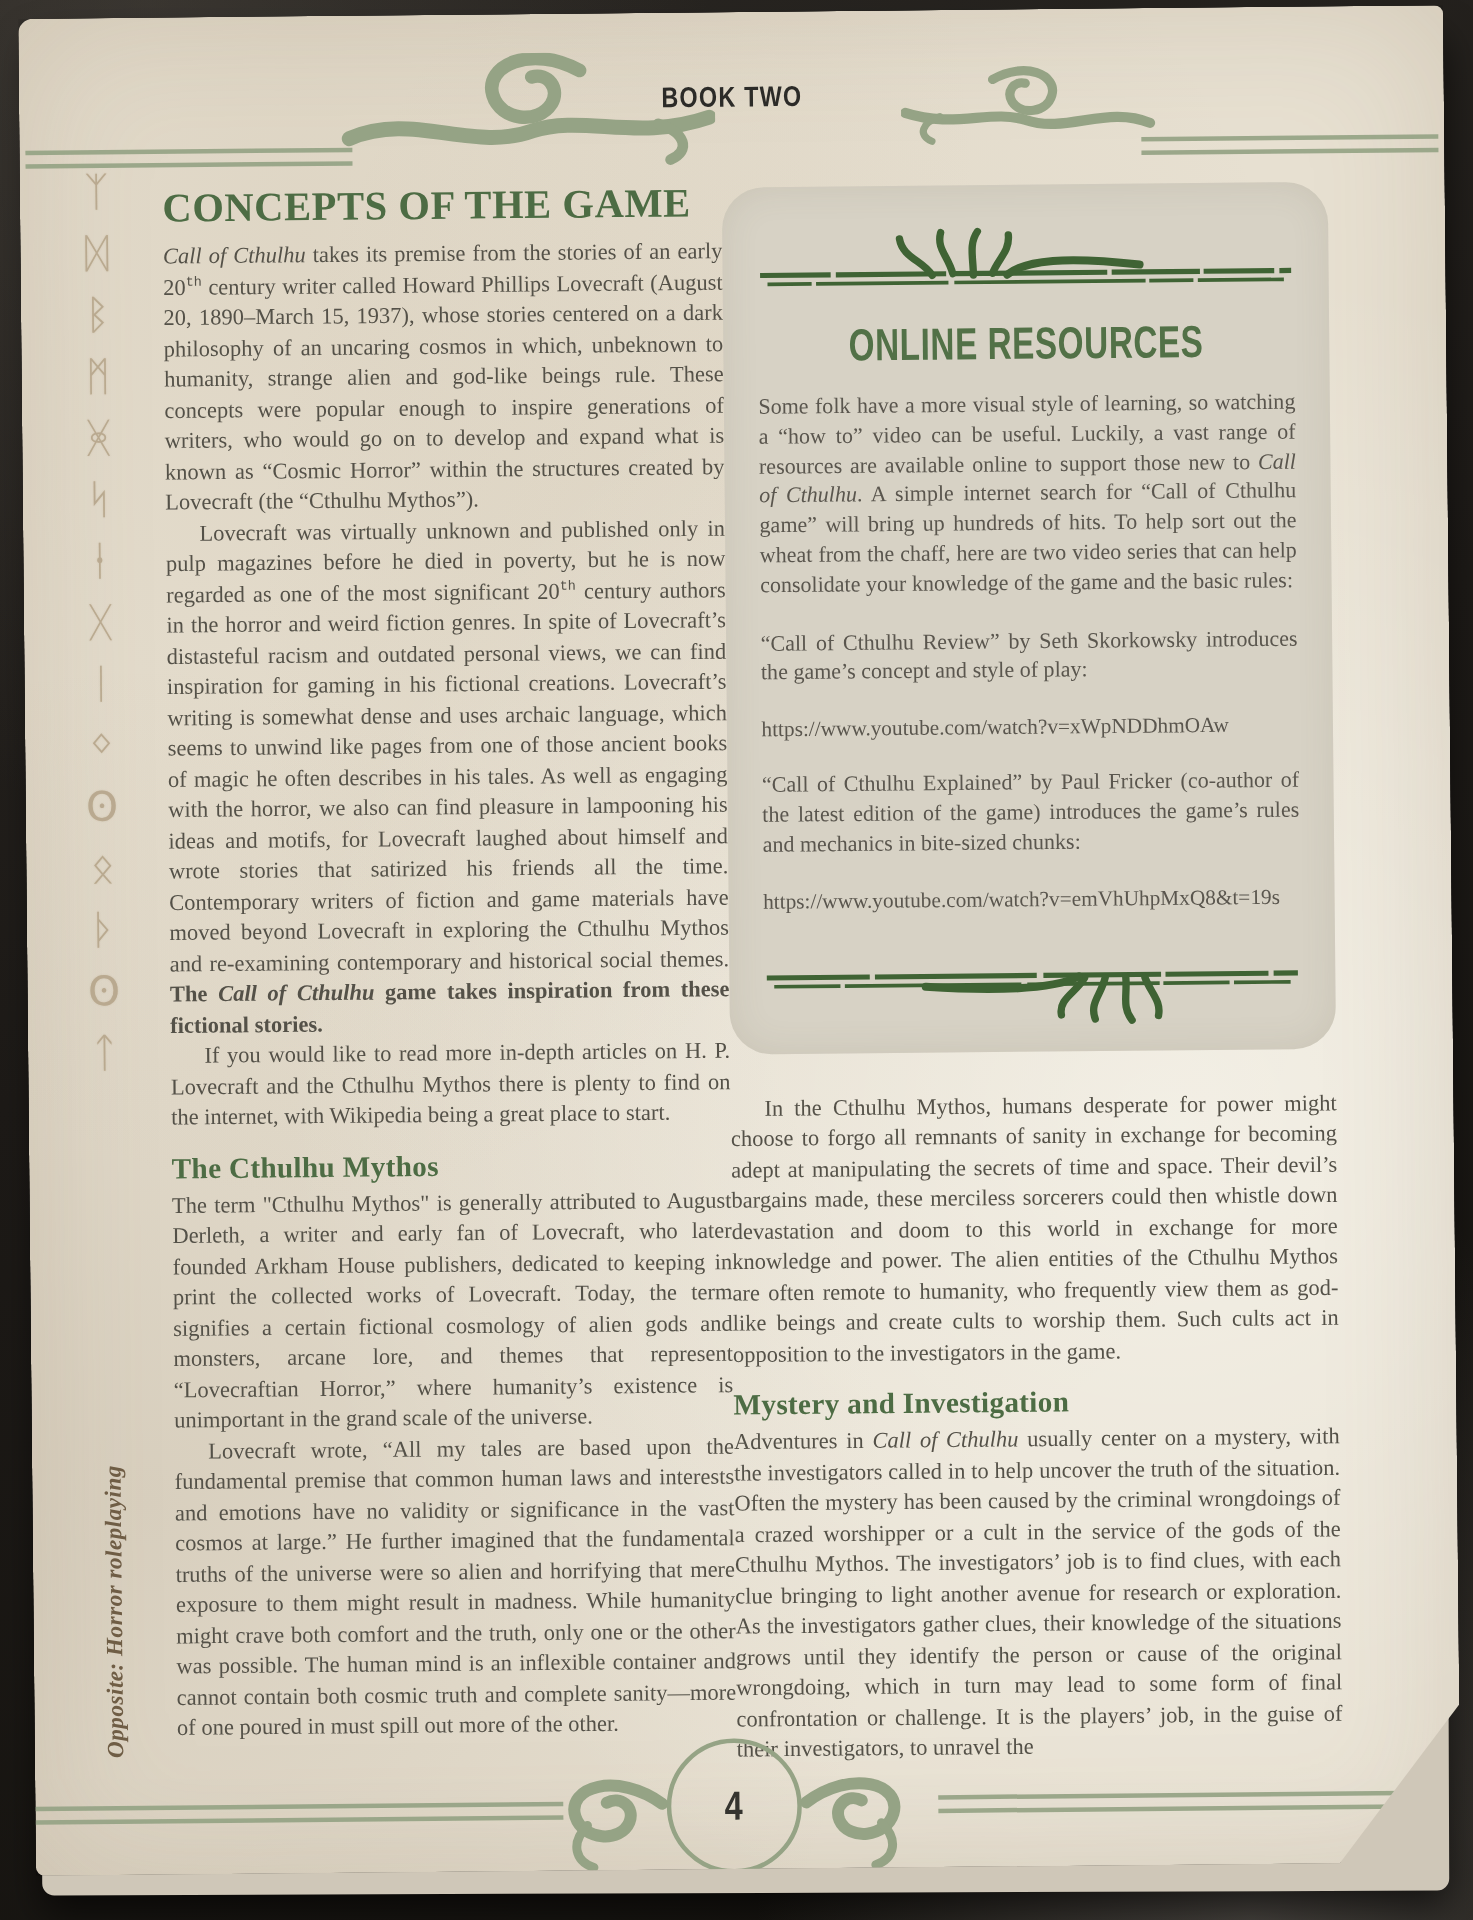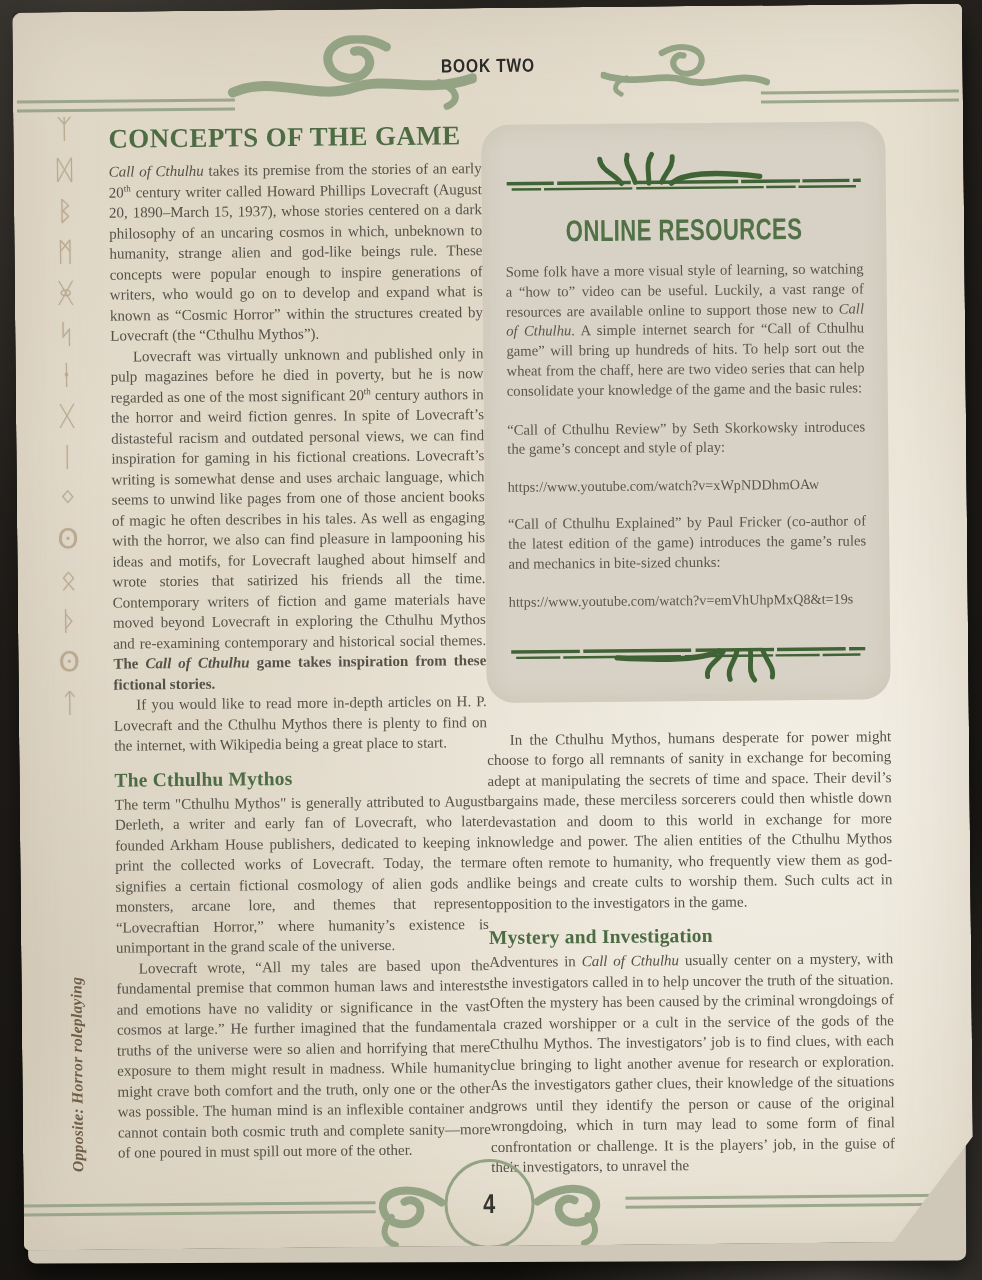--- a/index.html
+++ b/index.html
@@ -82,21 +82,21 @@
   }
   h2.section-heading{
     font-size:19.5px; color:var(--heading-green); font-weight:bold;
     margin:13px 0 3px 0; letter-spacing:.2px;
   }
   p.body{
     font-size:15px; line-height:20.5px; text-align:justify;
     color:var(--ink);
   }
   p.body.ind{text-indent:1.5em;}
-  sup{font-size:.6em; line-height:0;}
+  sup{font-size:.6em; line-height:0;font-family:Liberation Mono, monospace;}
   
   .res-box{
     background:var(--boxbg); border-radius:28px;
     padding:14px 23px 4px 23px; min-height:548px;
     box-shadow:inset 0 0 24px rgba(110,95,70,.12);
   }
   .res-orn{display:block; color:var(--green-dark); width:100%; height:74px;}
   .res-title{
     text-align:center; font-family:"Liberation Sans", sans-serif;
     font-weight:bold; font-size:30px; color:#527147;

